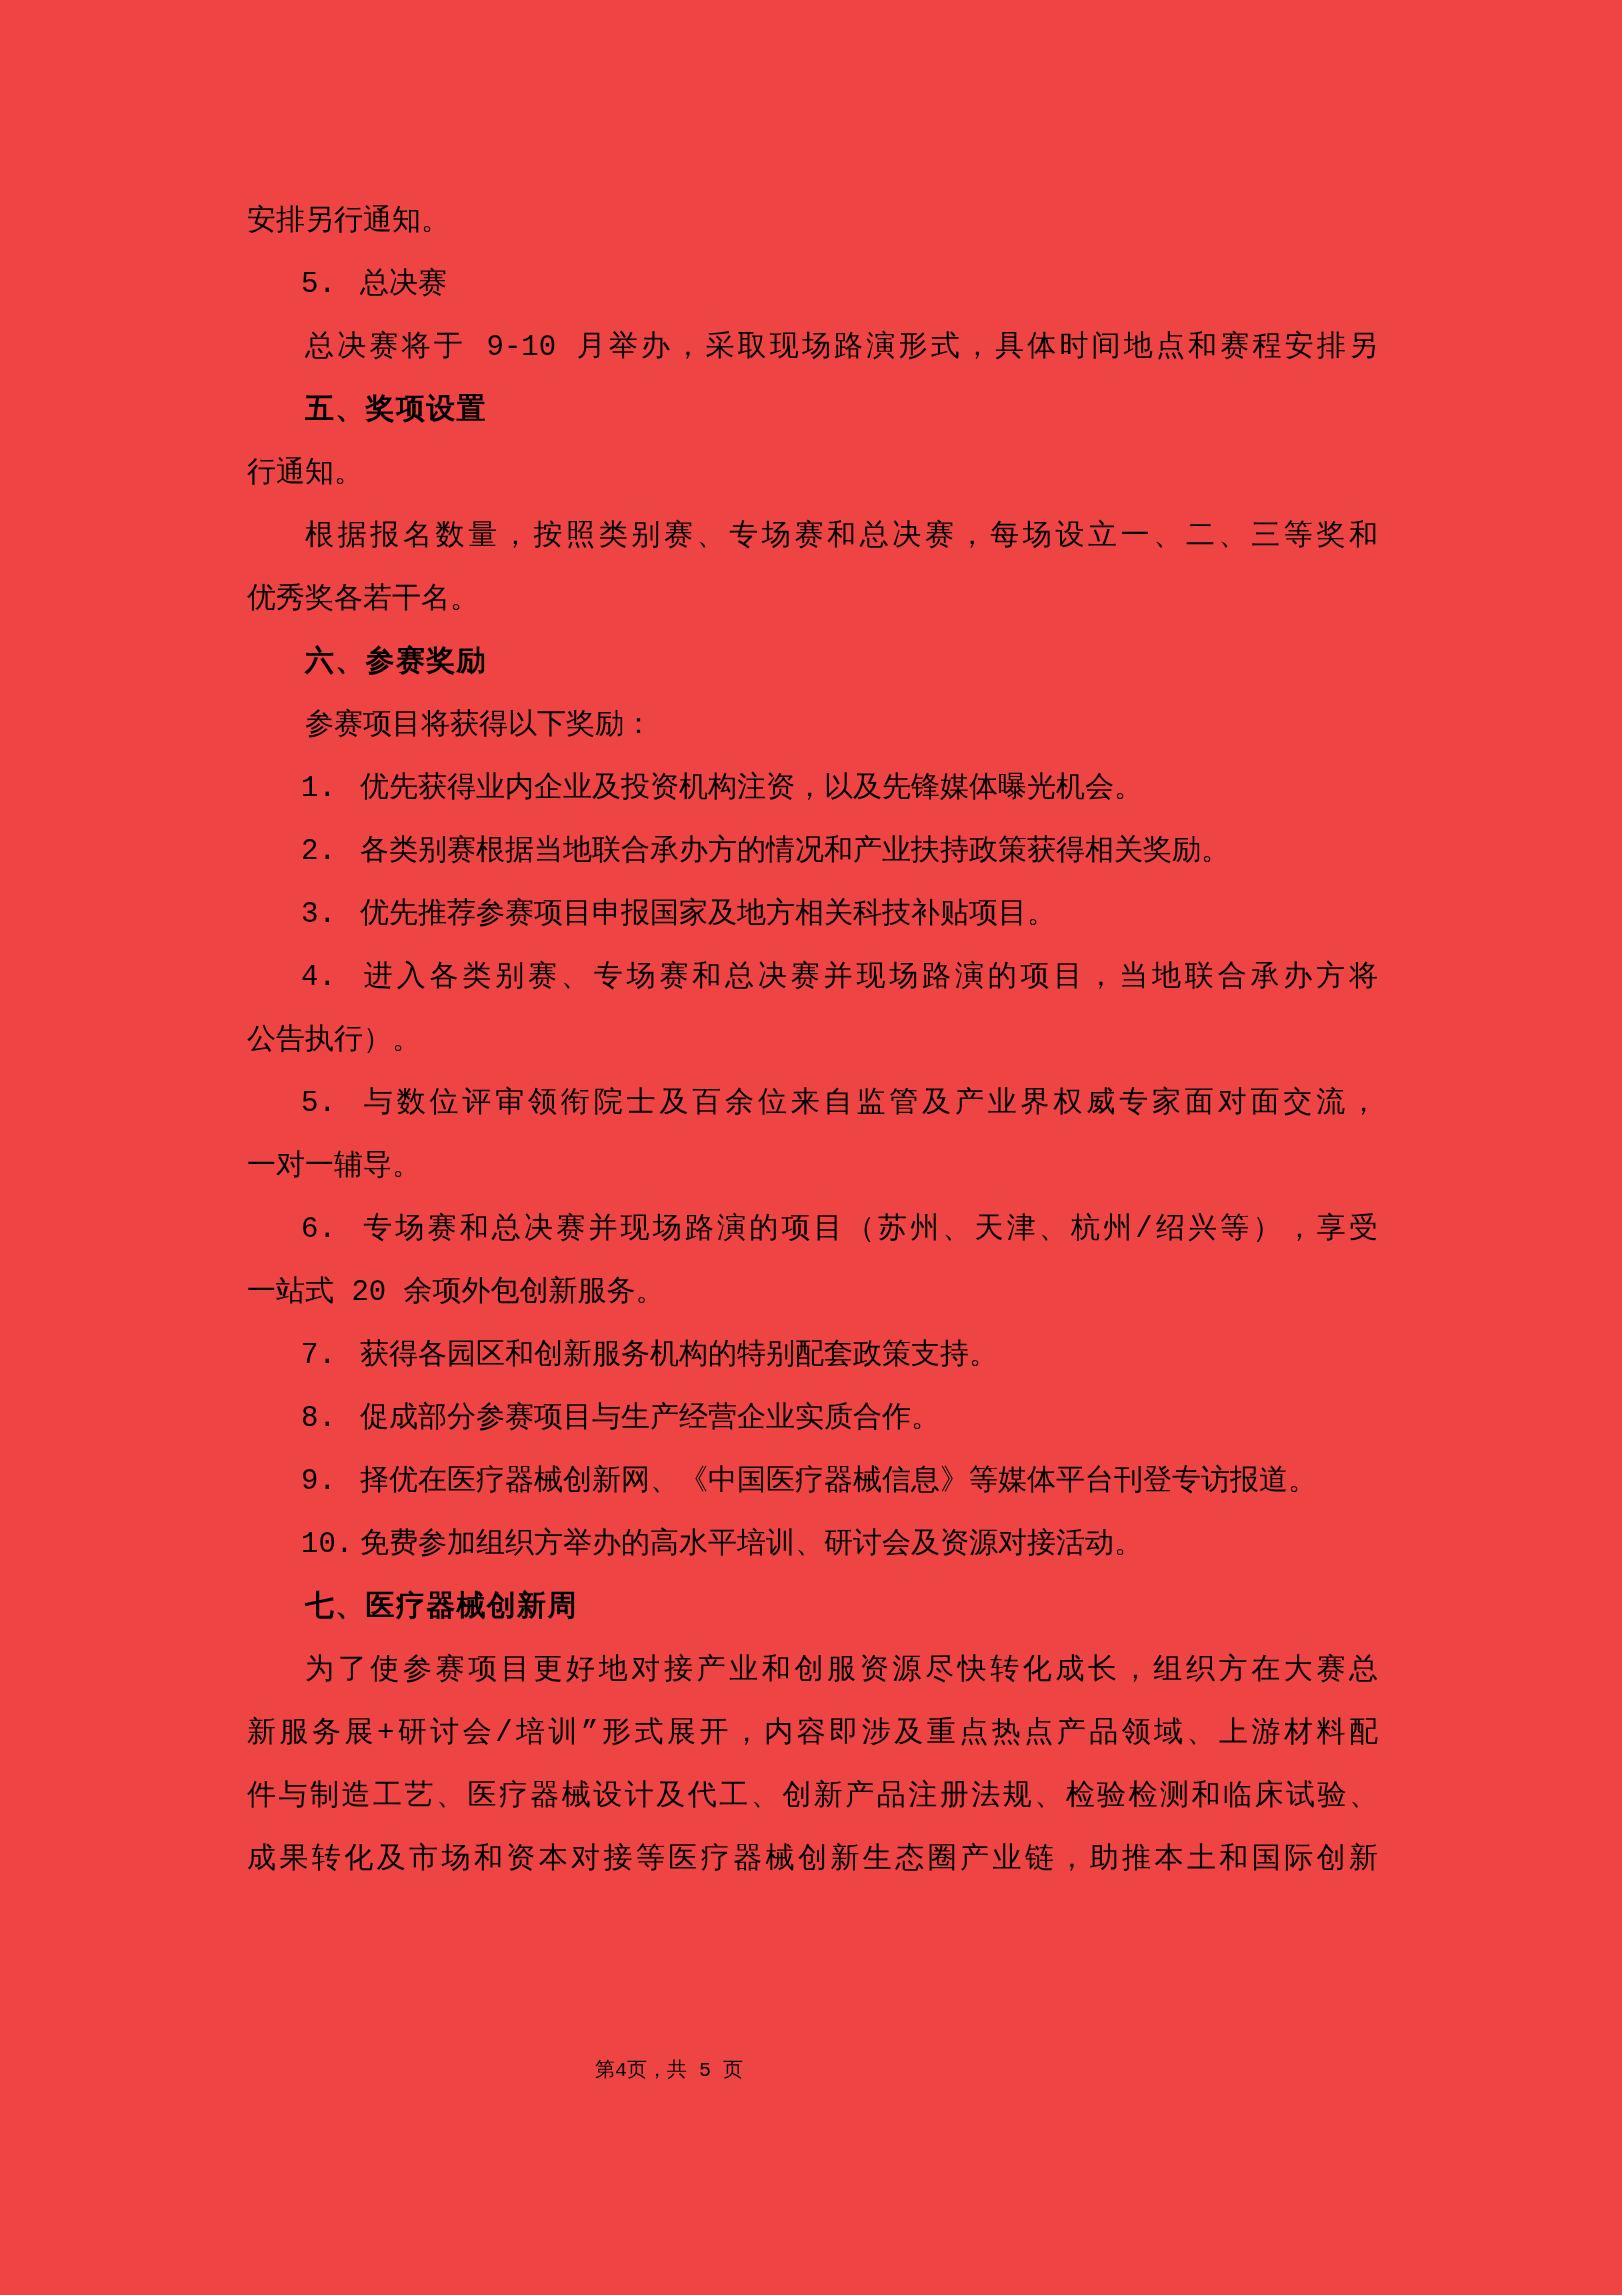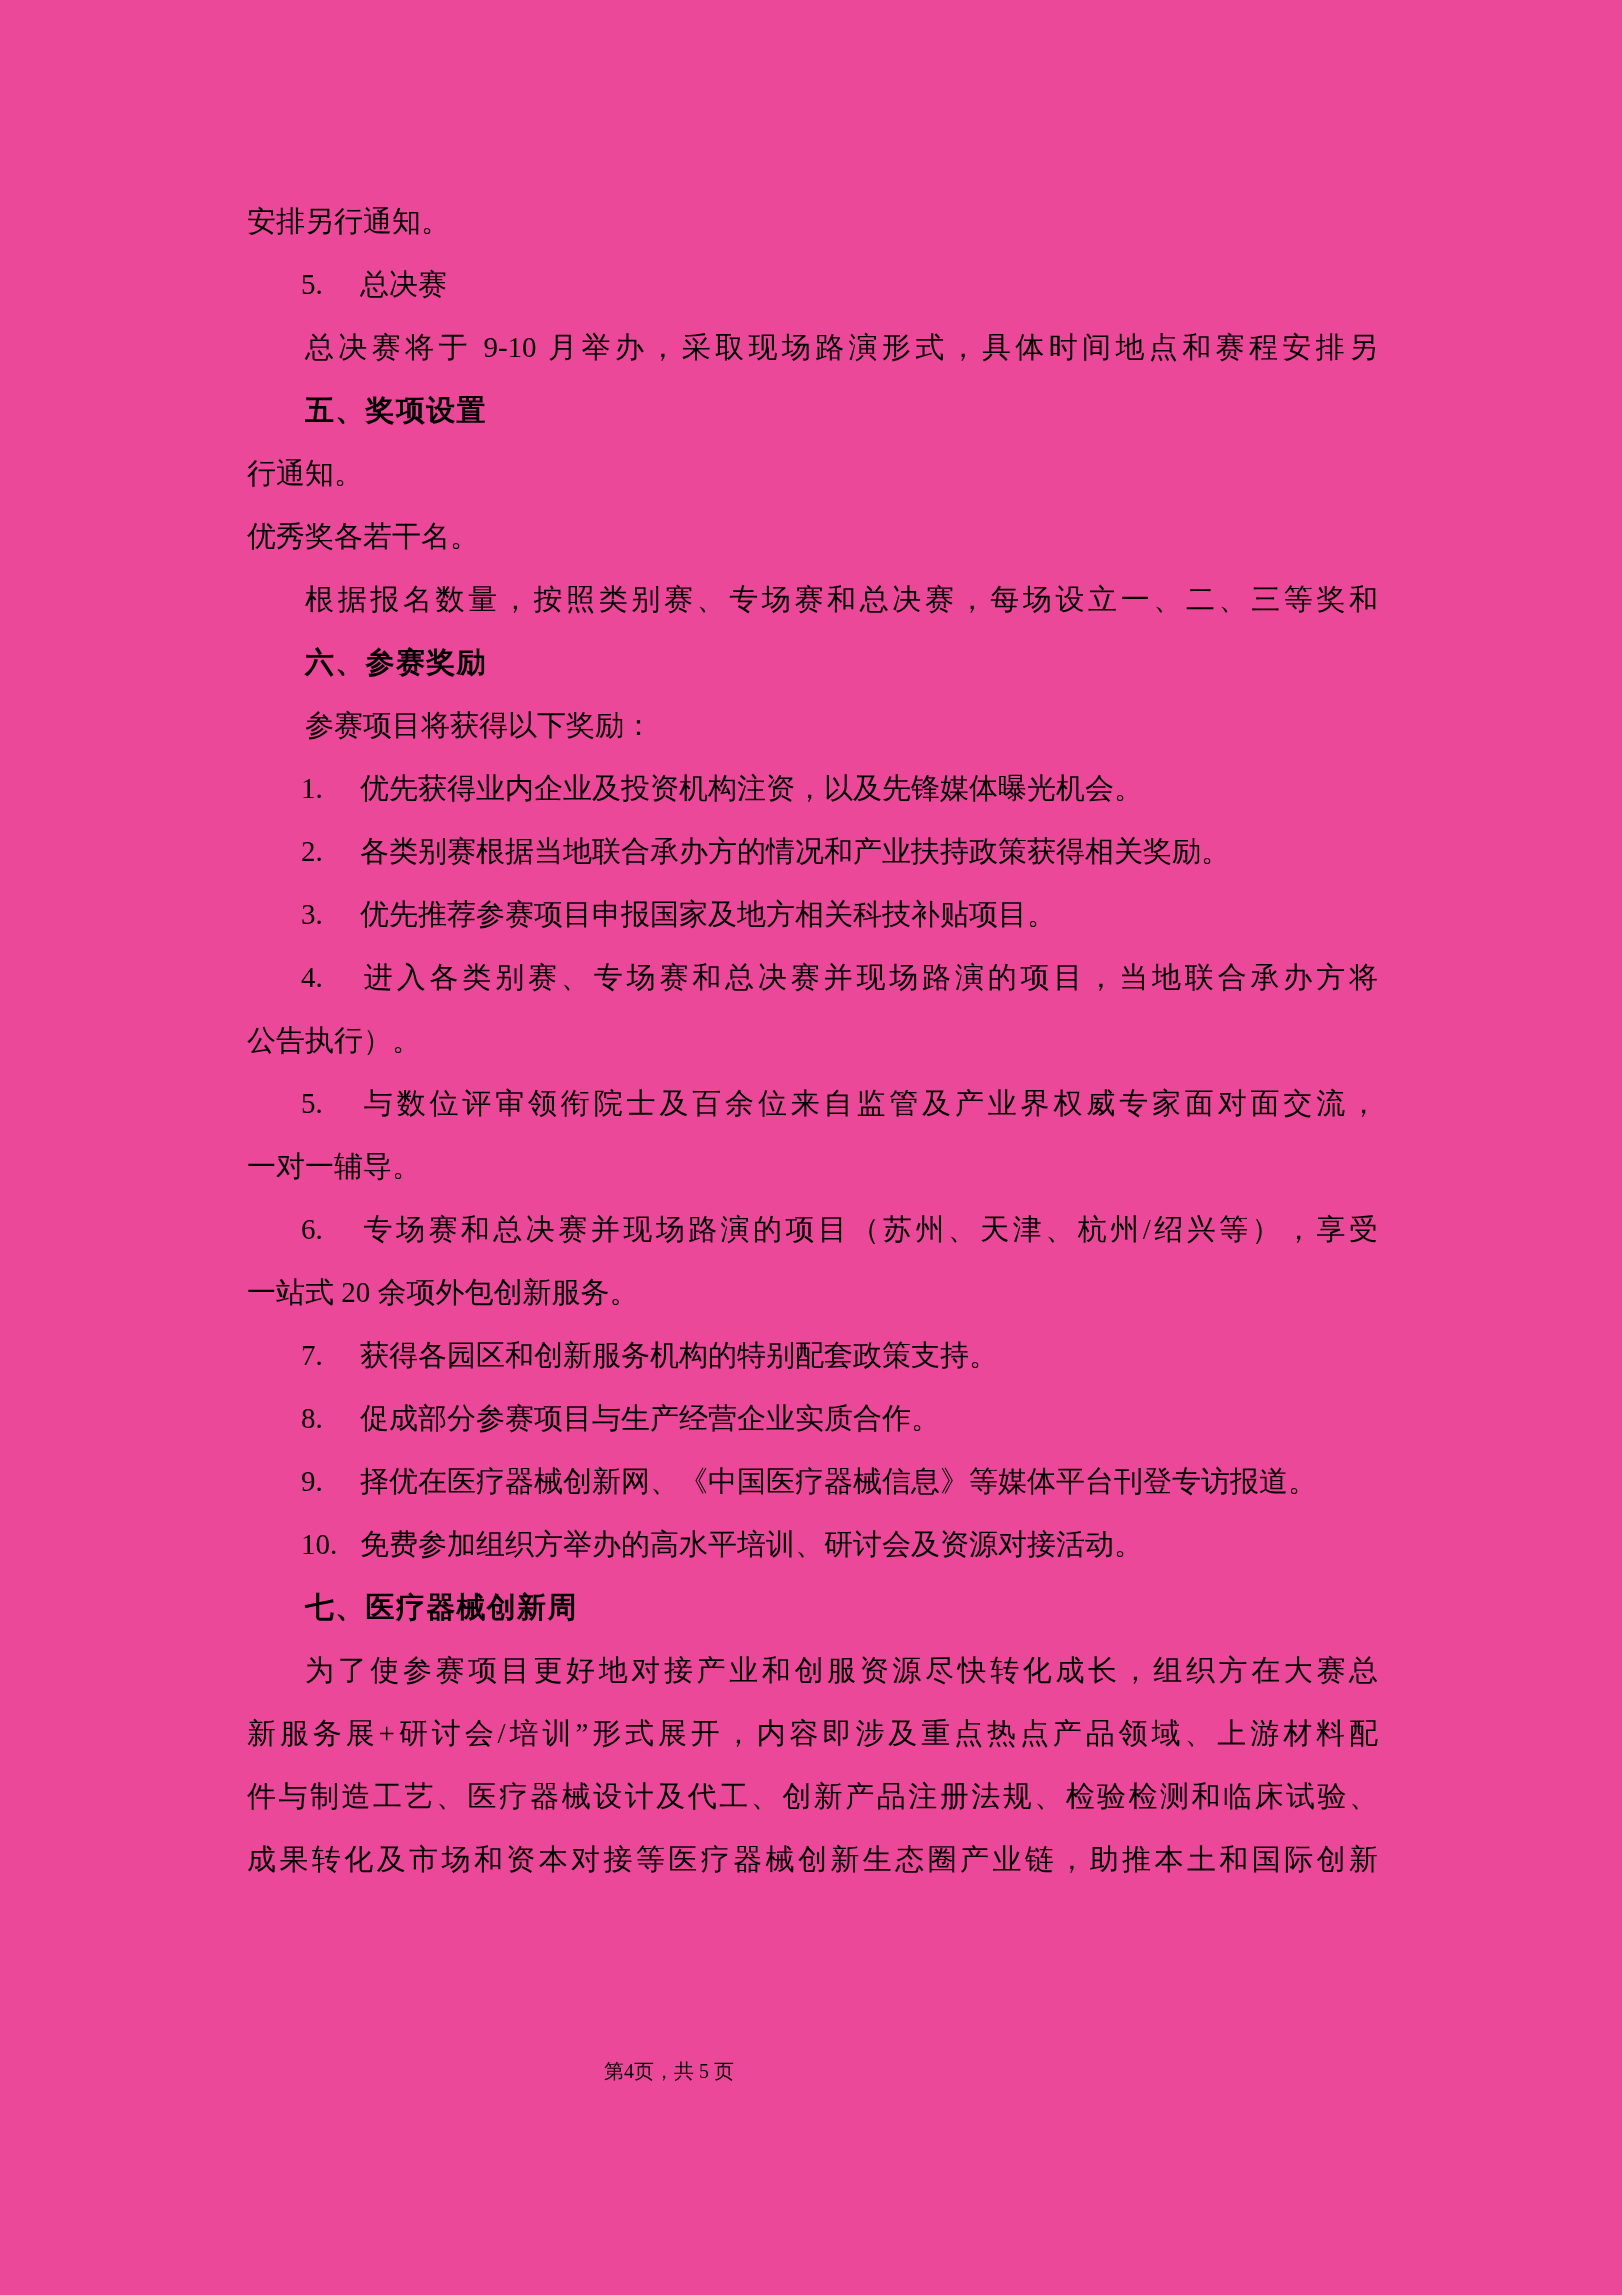--- a/index.html
+++ b/index.html
@@ -4,23 +4,23 @@
 <style>
   html, body {
     margin: 0;
     padding: 0;
     background: #ffffff;
   }
   .page {
     position: relative;
     width: 1623px;
     height: 2295px;
-    background: #ec4899;
+    background: #ef4444;
     color: #000000;
-    font-family: Liberation Serif, serif;
+    font-family: Liberation Mono, monospace;
     overflow: hidden;
   }
   .doc {
     position: absolute;
     left: 247px;
     top: 190px;
     width: 1131px;
     font-size: 29px;
     line-height: 63px;
   }
@@ -62,23 +62,23 @@
     <div class="line">安排另行通知。</div>
 
     <div class="line item"><span class="num">5.</span><span>总决赛</span></div>
 
     <div class="line indent2 fill">总决赛将于 9-10 月举办，采取现场路演形式，具体时间地点和赛程安排另</div>
 
     <div class="line indent2 heading">五、奖项设置</div>
 
     <div class="line">行通知。</div>
 
+    <div class="line indent2 fill">根据报名数量，按照类别赛、专场赛和总决赛，每场设立一、二、三等奖和</div>
+
     <div class="line">优秀奖各若干名。</div>
-
-    <div class="line indent2 fill">根据报名数量，按照类别赛、专场赛和总决赛，每场设立一、二、三等奖和</div>
 
     <div class="line indent2 heading">六、参赛奖励</div>
 
     <div class="line indent2">参赛项目将获得以下奖励：</div>
 
     <div class="line item"><span class="num">1.</span><span>优先获得业内企业及投资机构注资，以及先锋媒体曝光机会。</span></div>
 
     <div class="line item"><span class="num">2.</span><span>各类别赛根据当地联合承办方的情况和产业扶持政策获得相关奖励。</span></div>
 
     <div class="line item"><span class="num">3.</span><span>优先推荐参赛项目申报国家及地方相关科技补贴项目。</span></div>

